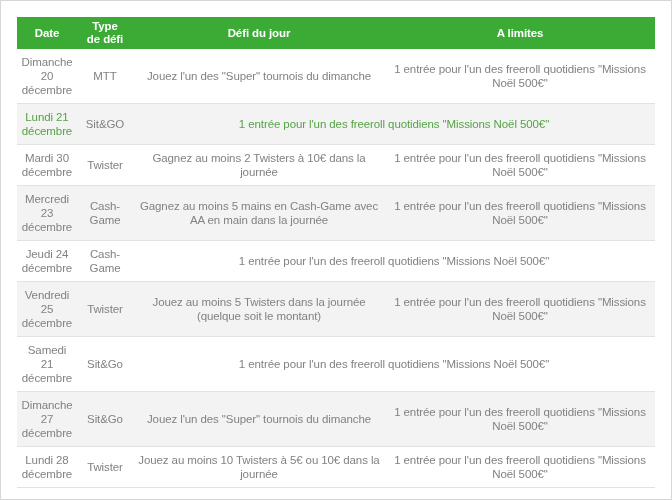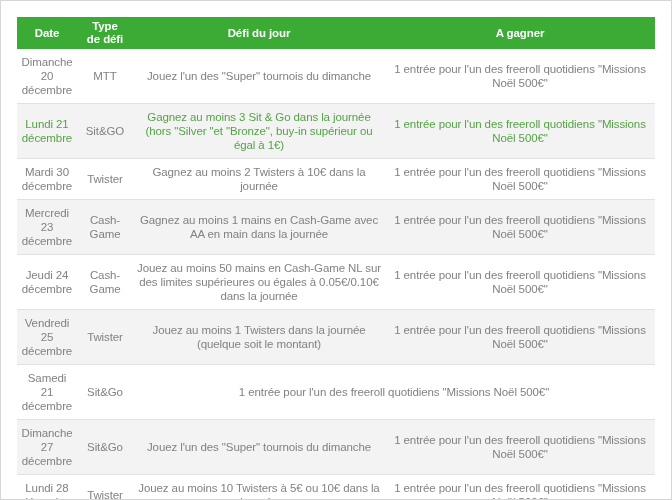--- a/index.html
+++ b/index.html
@@ -35,73 +35,71 @@
 </style>
 </head>
 <body>
 
 <div class="frame">
   <div class="thead">
     <div class="cell c-date">Date</div>
     <div class="cell c-type">Type
 de défi</div>
     <div class="cell c-defi">Défi du jour</div>
-    <div class="cell c-prize">A gagner</div>
+    <div class="cell c-prize">A limites</div>
   </div>
   <div class="tbody" id="tbody">
   <div class="row">
     <div class="cell c-date">Dimanche
 20
 décembre</div>
     <div class="cell c-type">MTT</div>
     <div class="cell c-defi">Jouez l'un des "Super" tournois du dimanche</div>
     <div class="cell c-prize">1 entrée pour l'un des freeroll quotidiens "Missions Noël 500€"</div>
   </div>
 
   <div class="row alt hl">
     <div class="cell c-date">Lundi 21
 décembre</div>
     <div class="cell c-type">Sit&amp;GO</div>
-    <div class="cell c-defi">Gagnez au moins 3 Sit &amp; Go dans la journée (hors "Silver "et "Bronze", buy-in supérieur ou égal à 1€)</div>
     <div class="cell c-prize">1 entrée pour l'un des freeroll quotidiens "Missions Noël 500€"</div>
   </div>
 
   <div class="row">
     <div class="cell c-date">Mardi 30
 décembre</div>
     <div class="cell c-type">Twister</div>
     <div class="cell c-defi">Gagnez au moins 2 Twisters à 10€ dans la journée</div>
     <div class="cell c-prize">1 entrée pour l'un des freeroll quotidiens "Missions Noël 500€"</div>
   </div>
 
   <div class="row alt">
     <div class="cell c-date">Mercredi
 23
 décembre</div>
     <div class="cell c-type">Cash-
 Game</div>
-    <div class="cell c-defi">Gagnez au moins 1 mains en Cash-Game avec AA en main dans la journée</div>
+    <div class="cell c-defi">Gagnez au moins 5 mains en Cash-Game avec AA en main dans la journée</div>
     <div class="cell c-prize">1 entrée pour l'un des freeroll quotidiens "Missions Noël 500€"</div>
   </div>
 
   <div class="row">
     <div class="cell c-date">Jeudi 24
 décembre</div>
     <div class="cell c-type">Cash-
 Game</div>
-    <div class="cell c-defi">Jouez au moins 50 mains en Cash-Game NL sur des limites supérieures ou égales à 0.05€/0.10€ dans la journée</div>
     <div class="cell c-prize">1 entrée pour l'un des freeroll quotidiens "Missions Noël 500€"</div>
   </div>
 
   <div class="row alt">
     <div class="cell c-date">Vendredi
 25
 décembre</div>
     <div class="cell c-type">Twister</div>
-    <div class="cell c-defi">Jouez au moins 1 Twisters dans la journée (quelque soit le montant)</div>
+    <div class="cell c-defi">Jouez au moins 5 Twisters dans la journée (quelque soit le montant)</div>
     <div class="cell c-prize">1 entrée pour l'un des freeroll quotidiens "Missions Noël 500€"</div>
   </div>
 
   <div class="row">
     <div class="cell c-date">Samedi 21
 décembre</div>
     <div class="cell c-type">Sit&amp;Go</div>
     <div class="cell c-prize">1 entrée pour l'un des freeroll quotidiens "Missions Noël 500€"</div>
   </div>
 

